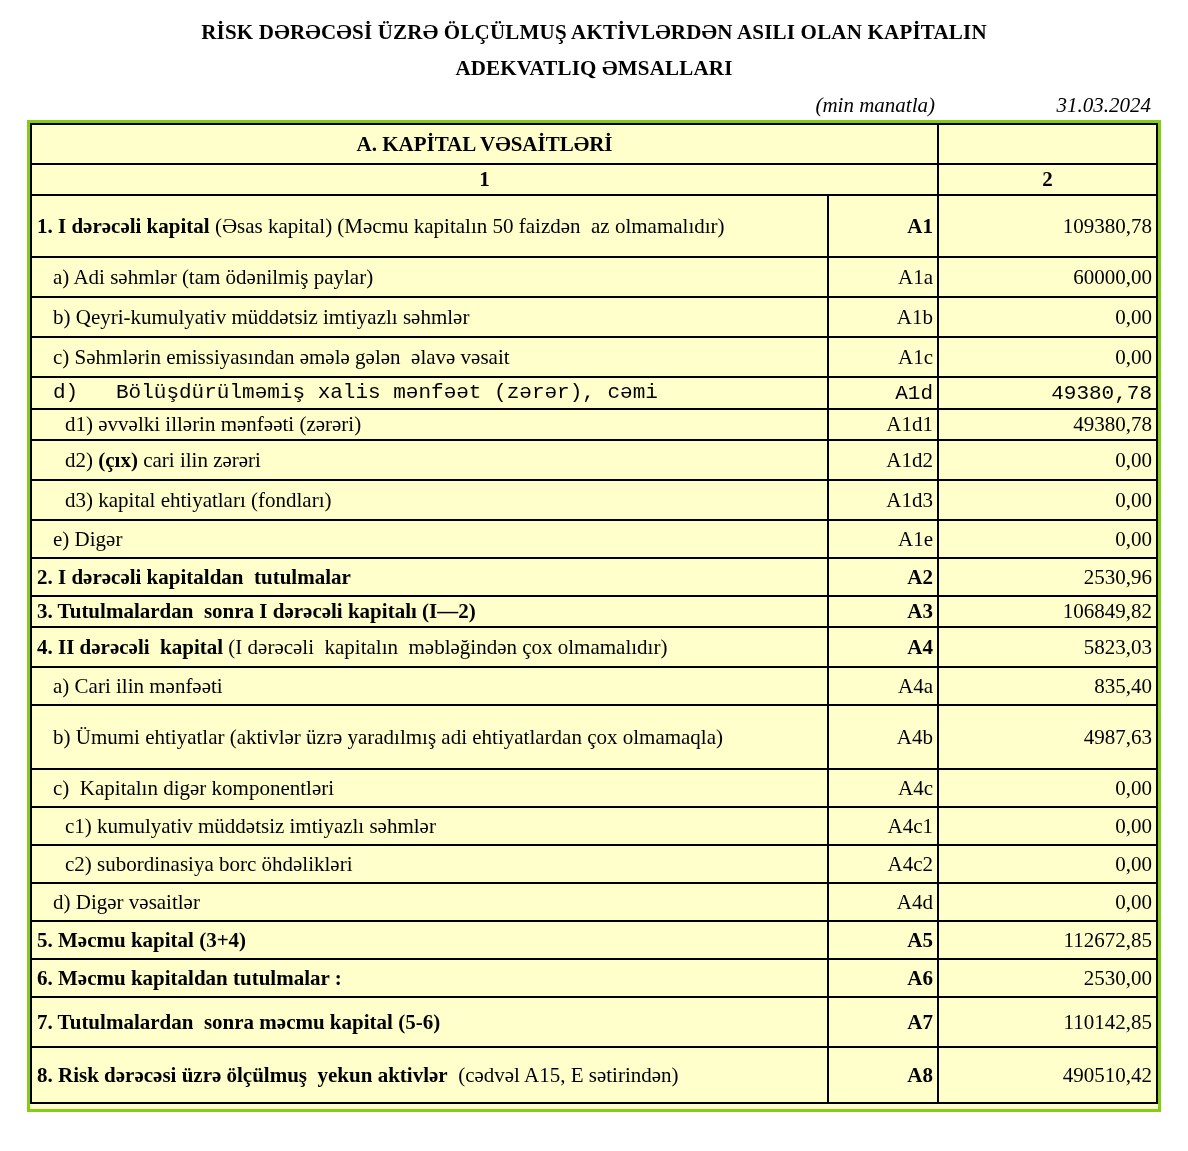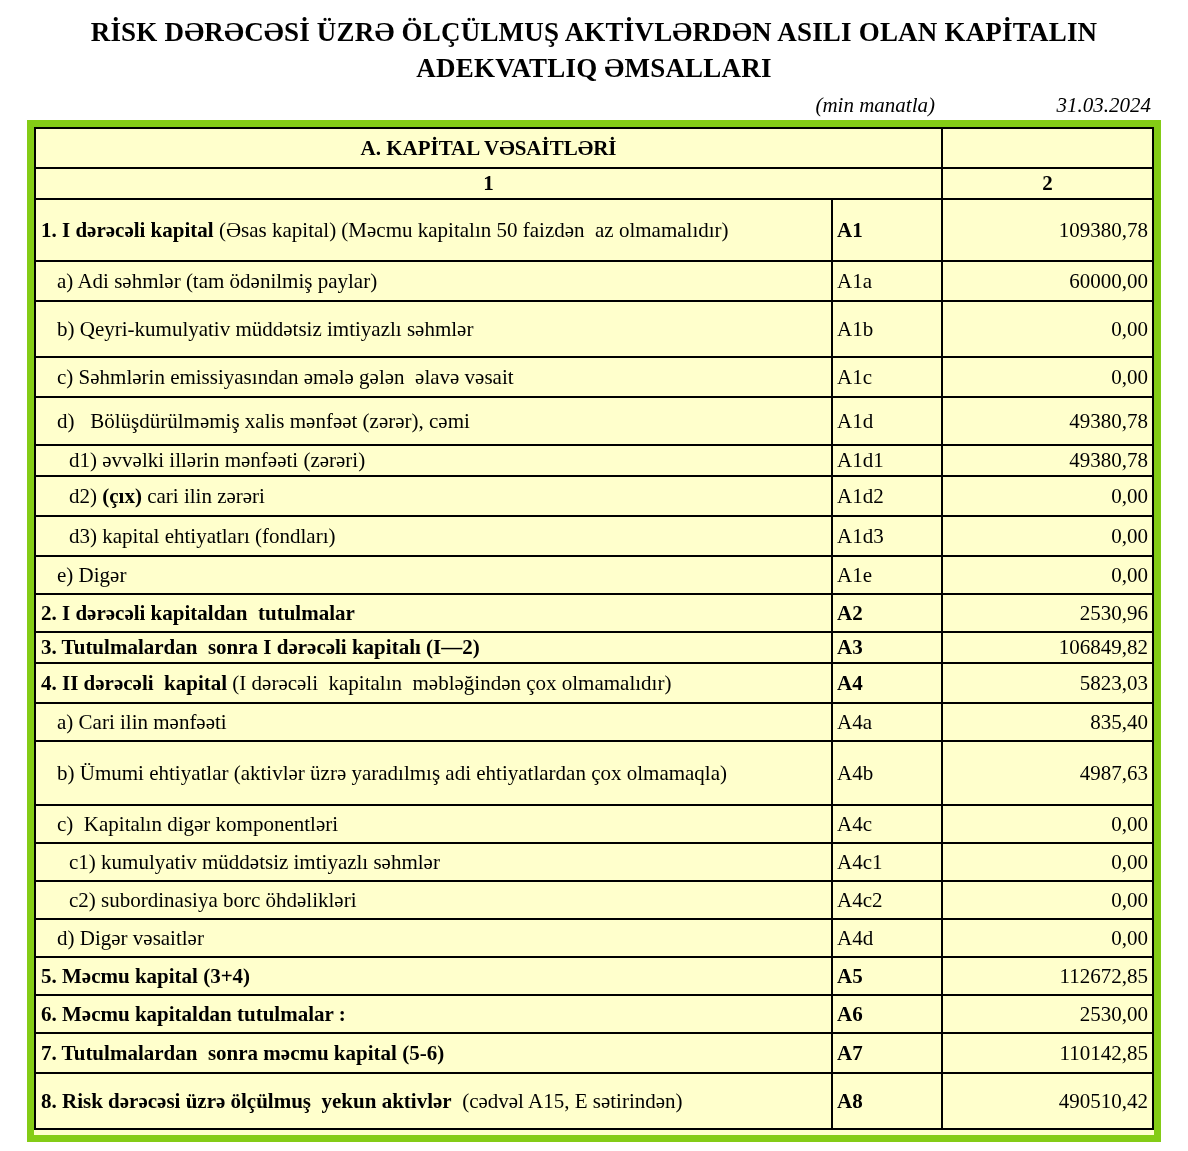--- a/index.html
+++ b/index.html
@@ -13,21 +13,21 @@
   .page {
     width: 1188px;
     height: 1151px;
     position: relative;
     overflow: hidden;
   }
   .title {
     margin: 14px 40px 0 40px;
     text-align: center;
     font-weight: bold;
-    font-size: 27px;
+    font-size: 21px;
     line-height: 36px;
     letter-spacing: 0.2px;
   }
   .meta-row {
     position: relative;
     height: 26px;
     margin: 6px 27px 2px 27px;
     font-style: italic;
     font-size: 21px;
   }
@@ -36,21 +36,21 @@
     right: 226px;
     bottom: 0;
   }
   .meta-row .report-date {
     position: absolute;
     right: 10px;
     bottom: 0;
   }
   .table-frame {
     margin: 0 27px;
-    border: 7px solid #84cc16;
+    border: 3px solid #84cc16;
     background: var(--cell-bg, #FFFFCC);
     padding: 0 0 5px 0;
   }
   table.capital {
     width: 100%;
     border-collapse: collapse;
     table-layout: fixed;
   }
   table.capital td, table.capital th {
     border: 2px solid #000000;
@@ -74,21 +74,21 @@
   }
   td.label {
     text-align: left;
     white-space: pre-wrap;
     line-height: 1.15;
   }
   td.label.ind0 { padding-left: 5px; }
   td.label.ind1 { padding-left: 21px; }
   td.label.ind2 { padding-left: 33px; }
   td.code {
-    text-align: left;
+    text-align: right;
   }
   td.value {
     text-align: right;
     padding-right: 9px;
   }
   .b { font-weight: bold; }
 </style>
 </head>
 <body>
 
@@ -126,31 +126,31 @@
       <tr style="height: 62px;">
             <td class="label ind0"><span class="b">1. I dərəcəli kapital</span><span> (Əsas kapital) (Məcmu kapitalın 50 faizdən  az olmamalıdır)</span></td>
             <td class="code b">A1</td>
             <td class="value">109380,78</td>
           </tr>
           <tr style="height: 40px;">
             <td class="label ind1"><span>a) Adi səhmlər (tam ödənilmiş paylar)</span></td>
             <td class="code">A1a</td>
             <td class="value">60000,00</td>
           </tr>
-          <tr style="height: 56px;">
+          <tr style="height: 40px;">
             <td class="label ind1"><span>b) Qeyri-kumulyativ müddətsiz imtiyazlı səhmlər</span></td>
             <td class="code">A1b</td>
             <td class="value">0,00</td>
           </tr>
           <tr style="height: 40px;">
             <td class="label ind1"><span>c) Səhmlərin emissiyasından əmələ gələn  əlavə vəsait</span></td>
             <td class="code">A1c</td>
             <td class="value">0,00</td>
           </tr>
-          <tr style="height: 48px;">
+          <tr style="height: 32px; font-family: Liberation Mono, monospace;">
             <td class="label ind1"><span>d)   Bölüşdürülməmiş xalis mənfəət (zərər), cəmi</span></td>
             <td class="code">A1d</td>
             <td class="value">49380,78</td>
           </tr>
           <tr style="height: 24px;">
             <td class="label ind2"><span>d1) əvvəlki illərin mənfəəti (zərəri)</span></td>
             <td class="code">A1d1</td>
             <td class="value">49380,78</td>
           </tr>
           <tr style="height: 40px;">
@@ -216,21 +216,21 @@
           <tr style="height: 38px;">
             <td class="label ind0"><span class="b">5. Məcmu kapital (3+4)</span></td>
             <td class="code b">A5</td>
             <td class="value">112672,85</td>
           </tr>
           <tr style="height: 38px;">
             <td class="label ind0"><span class="b">6. Məcmu kapitaldan tutulmalar :</span></td>
             <td class="code b">A6</td>
             <td class="value">2530,00</td>
           </tr>
-          <tr style="height: 40px;">
+          <tr style="height: 50px;">
             <td class="label ind0"><span class="b">7. Tutulmalardan  sonra məcmu kapital (5-6)</span></td>
             <td class="code b">A7</td>
             <td class="value">110142,85</td>
           </tr>
           <tr style="height: 56px;">
             <td class="label ind0"><span class="b">8. Risk dərəcəsi üzrə ölçülmuş  yekun aktivlər</span><span>  (cədvəl A15, E sətirindən)</span></td>
             <td class="code b">A8</td>
             <td class="value">490510,42</td>
           </tr>
         </tbody>

